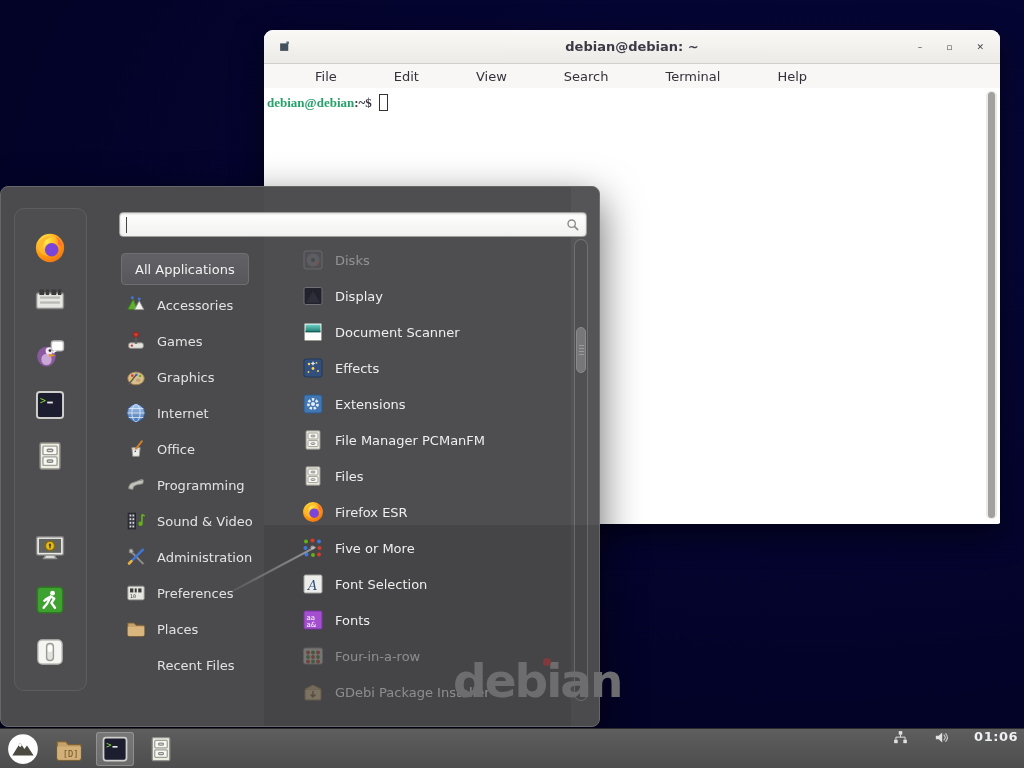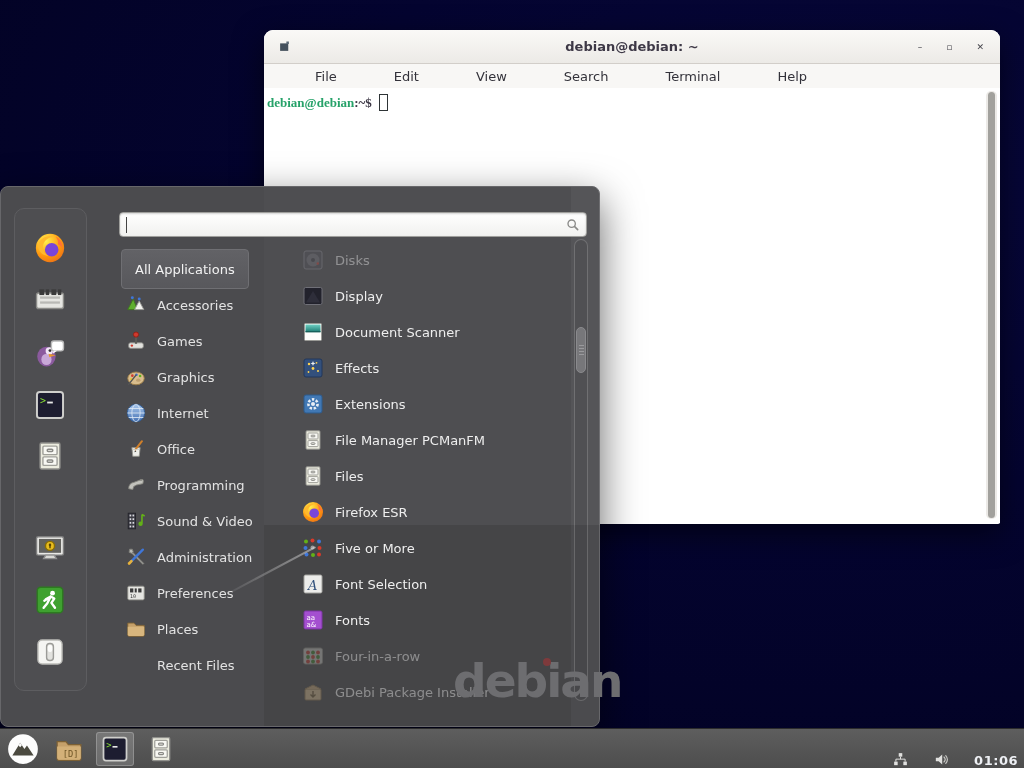--- a/index.html
+++ b/index.html
@@ -45,21 +45,21 @@
     background:linear-gradient(#ffffff,#f1f1ef); border:1px solid #9f9f9c; border-radius:4px;
     box-shadow:inset 0 1px 2px rgba(0,0,0,0.18); }
   .search-box input { position:absolute; left:7px; top:1px; width:430px; height:21px;
     border:none; background:transparent; font-size:13px; color:#333; outline:none; }
   .search-caret { position:absolute; left:6px; top:4px; width:1px; height:16px; background:#444; }
   .search-icon { position:absolute; right:5px; top:4px; width:16px; height:16px; }
   .categories { position:absolute; left:118px; top:64px; width:146px; }
   .cat-row { height:36px; display:flex; align-items:center; cursor:pointer; }
   .cat-icon { width:22px; height:22px; margin:0 10px 0 6px; flex:0 0 22px; }
   .cat-label { font-size:13px; color:#e3e3e3; white-space:nowrap; }
-  .cat-selected-btn { height:40px; padding:0 13px; display:flex; align-items:center;
+  .cat-selected-btn { height:32px; padding:0 13px; display:flex; align-items:center;
     background:linear-gradient(#626266,#58585c); border:1px solid #6f6f73; border-radius:4px;
     color:#f2f2f2; font-size:13px; margin-left:2px; }
   .apps { position:absolute; left:272px; top:55px; width:306px; height:459px; overflow:hidden; }
   .app-row { height:36px; display:flex; align-items:center; padding-left:28px; cursor:pointer; }
   .app-icon { width:24px; height:24px; margin-right:10px; flex:0 0 24px; }
   .app-label { font-size:13px; color:#eeeeee; white-space:nowrap; }
   .app-row.dimmed { opacity:0.42; }
   .menu-scrollbar { position:absolute; left:573px; top:52px; width:14px; height:462px;
     border:1px solid rgba(255,255,255,0.18); border-radius:7px; background:rgba(0,0,0,0.05); }
   .menu-scroll-thumb { position:absolute; left:1px; top:87px; width:10px; height:46px;
@@ -76,21 +76,21 @@
 
   
   #taskbar { position:absolute; left:0; top:728px; width:1024px; height:40px;
     background:linear-gradient(#5e5e5e,#4d4d4d); border-top:1px solid #2c2c2c; }
   .launchers { position:absolute; left:4px; top:0; height:100%; display:flex; align-items:center; gap:8px; }
   .launcher { width:38px; height:34px; display:flex; align-items:center; justify-content:center;
     border-radius:3px; cursor:pointer; }
   .launcher.active { background:rgba(255,255,255,0.17); box-shadow:inset 0 0 0 1px rgba(255,255,255,0.22); }
   .launcher .ic30 { width:30px; height:30px; }
   .launcher .ic34 { width:34px; height:34px; }
-  .tray { position:absolute; right:6px; top:0; height:100%; display:flex; align-items:flex-end; gap:24px; }
+  .tray { position:absolute; right:6px; top:0; height:100%; display:flex; align-items:flex-start; gap:24px; }
   .tray-icon { width:17px; height:17px; cursor:pointer; }
   .clock { font-size:13px; font-weight:bold; color:#eef0f4; letter-spacing:0.5px; cursor:default; }
 
   .svgbox svg, .fav-item svg, .cat-icon svg, .app-icon svg, .tray-icon svg,
   .search-icon svg, .win-icon svg, .launcher span svg { width:100%; height:100%; display:block; }
 </style>
 </head>
 <body>
 
 <svg width="0" height="0" style="position:absolute">

